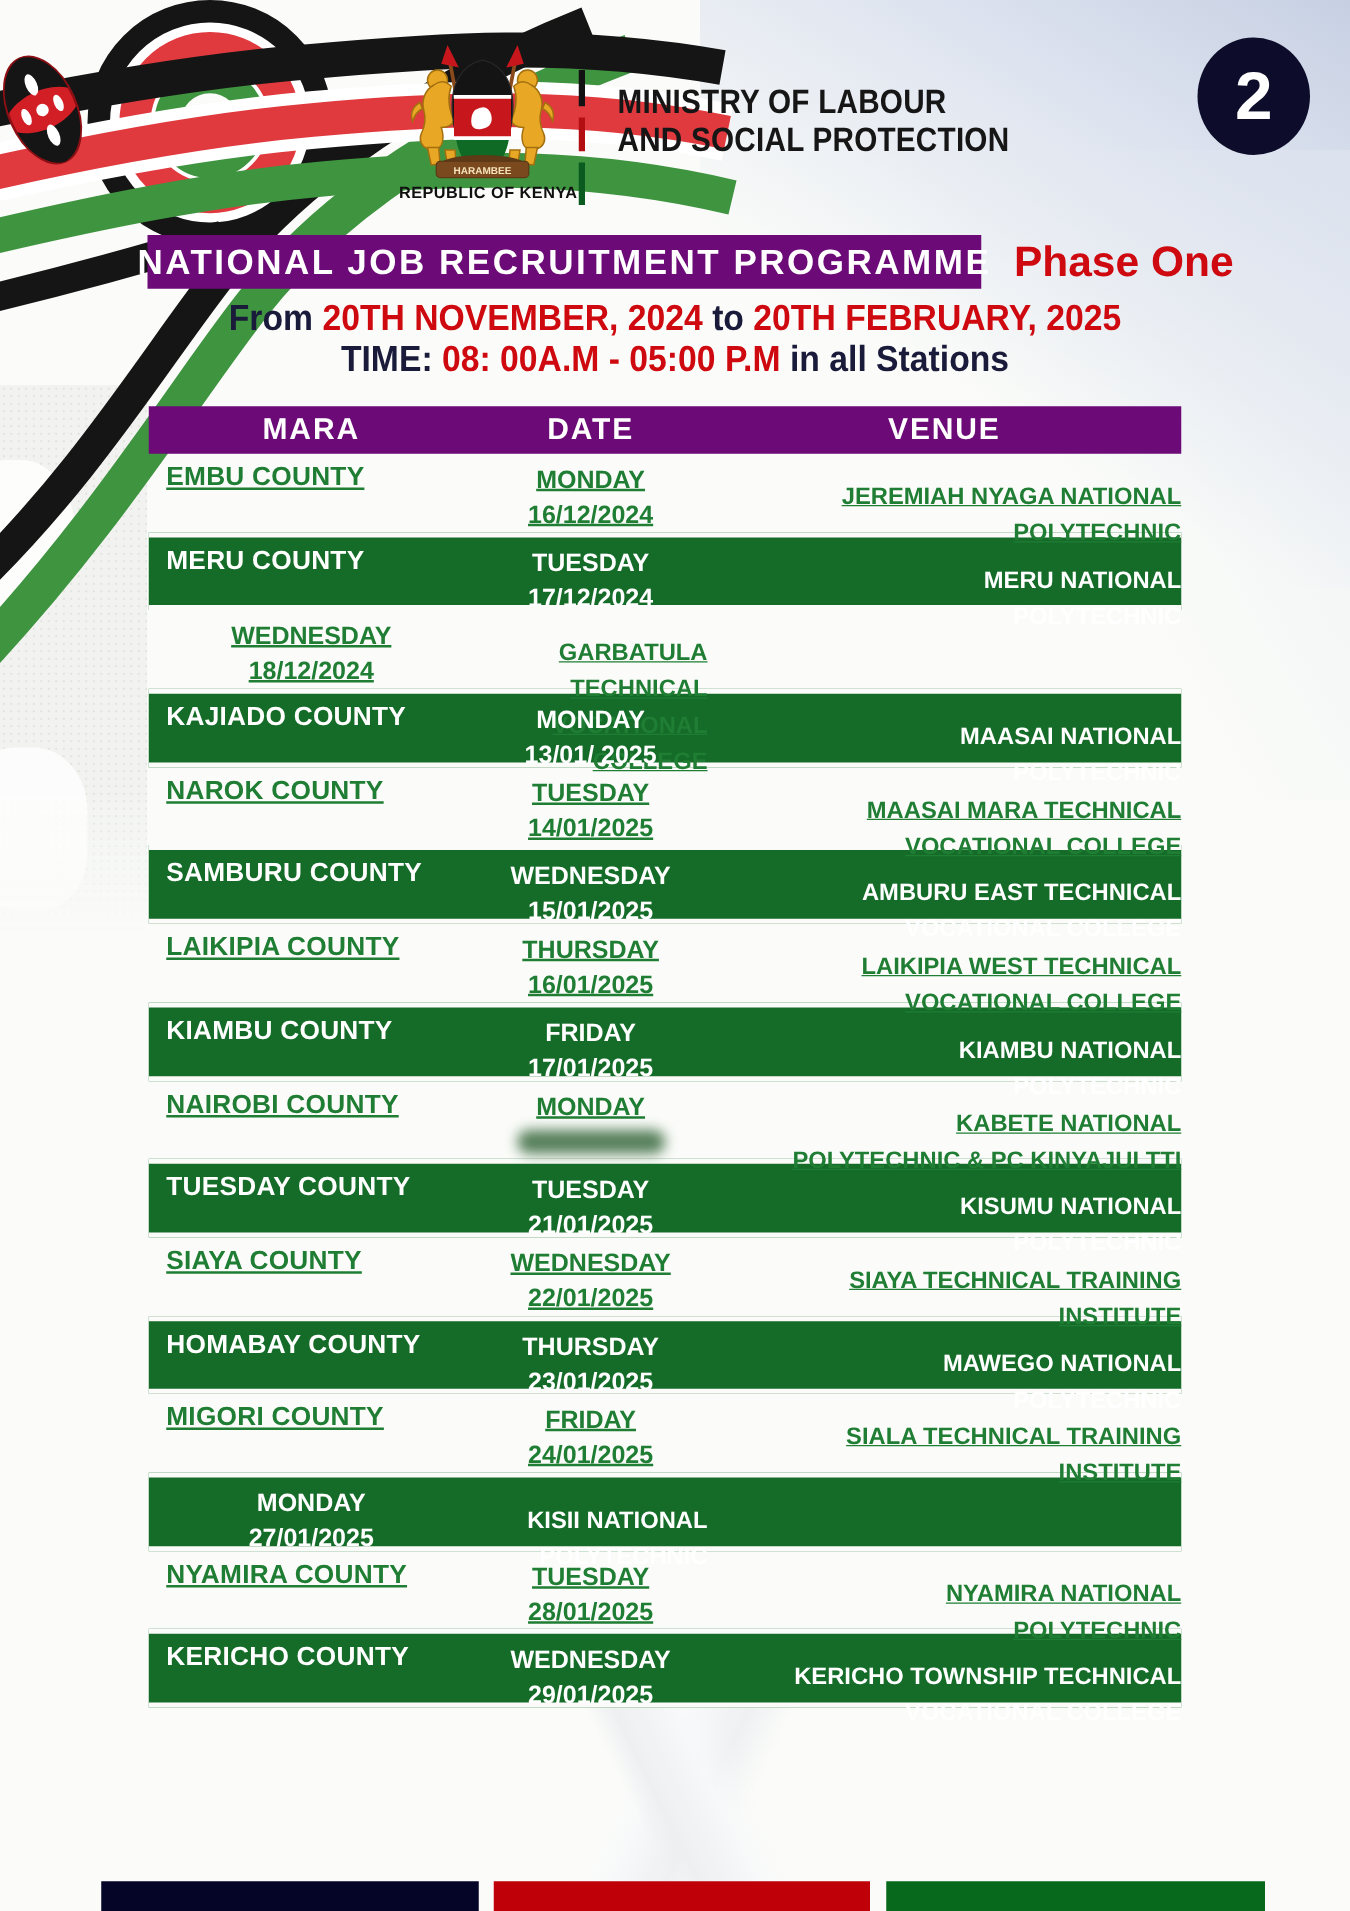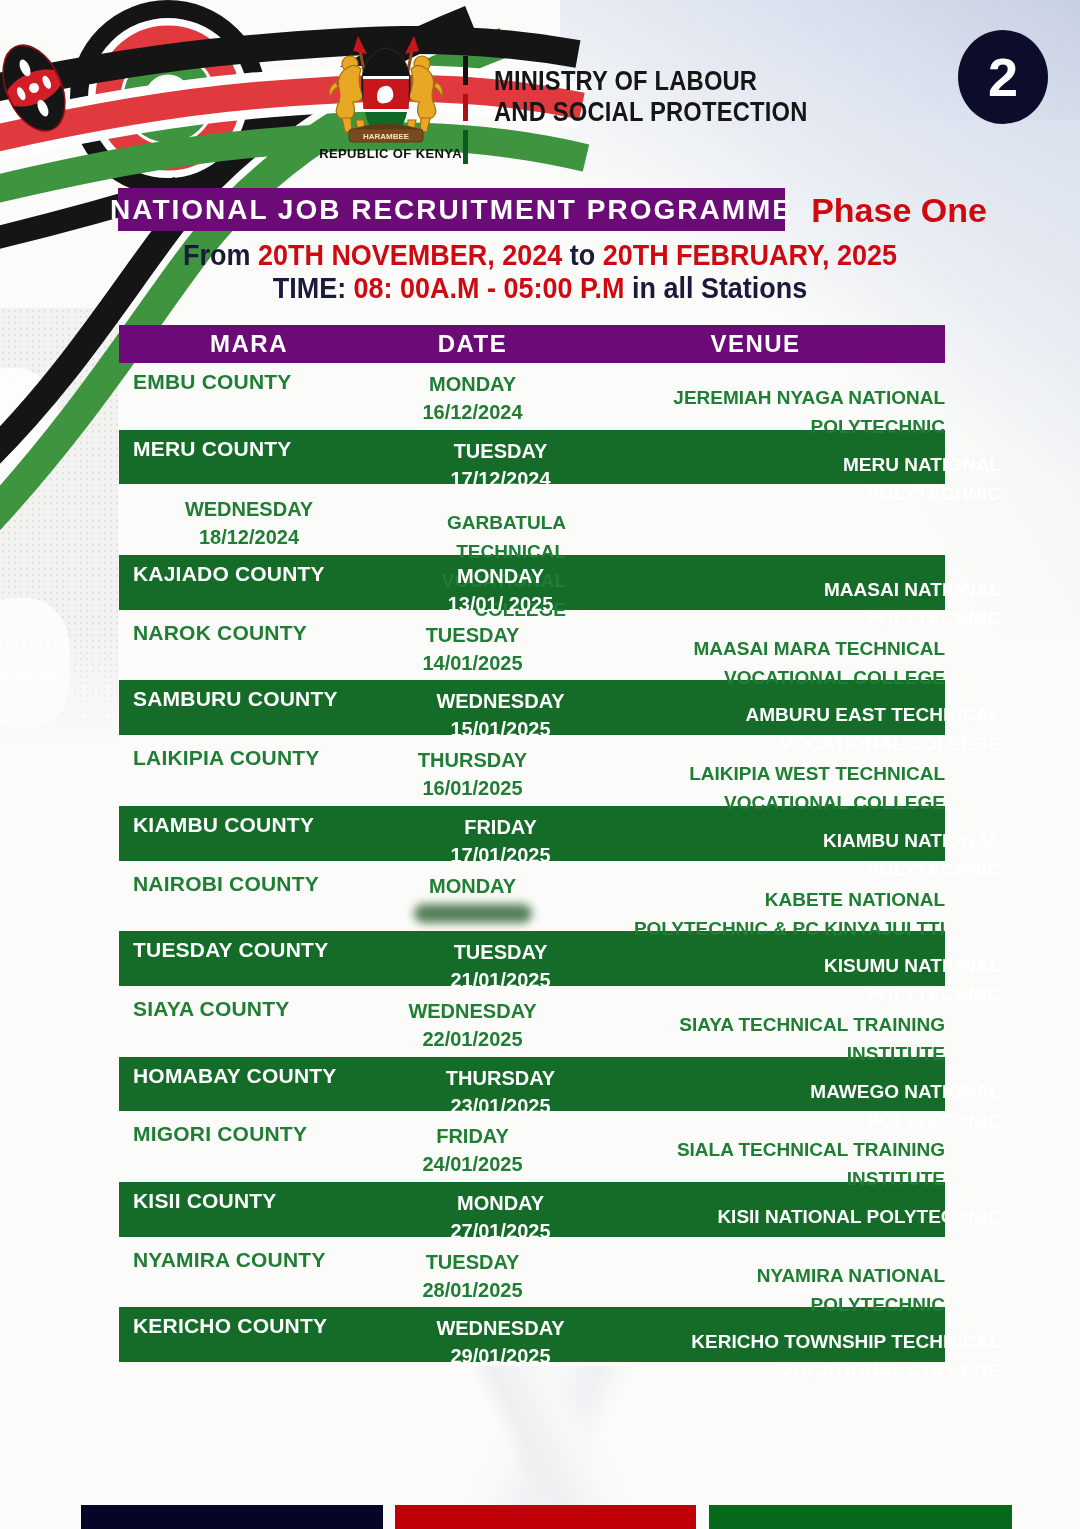--- a/index.html
+++ b/index.html
@@ -94,23 +94,23 @@
     display:grid;grid-template-columns:260px 187px 379px;height:38px;
     background:var(--purple);color:#fff;font-size:24px;font-weight:bold;
     letter-spacing:1.5px;align-items:center;text-align:center;
   }
   .row{
     display:grid;grid-template-columns:260px 187px 379px;
     height:62.7px;box-sizing:border-box;
   }
   .row-green{
     background:var(--green-band);color:#fff;
-    border-top:4px solid var(--page-bg);border-bottom:4px solid var(--page-bg);gap:28px;
-  }
-  .row-white{color:var(--green-text);}
+    border-top:4px solid var(--page-bg);border-bottom:4px solid var(--page-bg);
+  }
+  .row-white{color:var(--green-text);text-decoration:underline;}
   .c-name{padding:7px 0 0 14px;font-size:21px;font-weight:bold;letter-spacing:.2px;}
   .c-date{text-align:center;font-size:20px;font-weight:bold;padding-top:7px;}
   .c-date .day,.c-date .date{display:block;line-height:28px;}
   .c-venue{text-align:right;font-size:19px;font-weight:bold;padding-top:20px;}
   .v1,.v2{display:block;line-height:29px;}
   .v2:empty{display:none;}
   .smudge{
     display:inline-block;margin-top:4px;width:118px;height:19px;border-radius:9px;
     background:#2B5F31;filter:blur(5px);opacity:.8;
   }
@@ -381,21 +381,20 @@
         <span class="day">FRIDAY</span>
         <span class="date">24/01/2025</span>
       </div>
       <div class="c-venue">
         <span class="v1">SIALA TECHNICAL TRAINING</span>
         <span class="v2">INSTITUTE</span>
       </div>
     </div>
 
     <div class="row row-green">
-      <div class="c-name">KISII COUNTY</div>
       <div class="c-date">
         <span class="day">MONDAY</span>
         <span class="date">27/01/2025</span>
       </div>
       <div class="c-venue">
         <span class="v1">KISII NATIONAL POLYTECHNIC</span>
 
       </div>
     </div>
 

